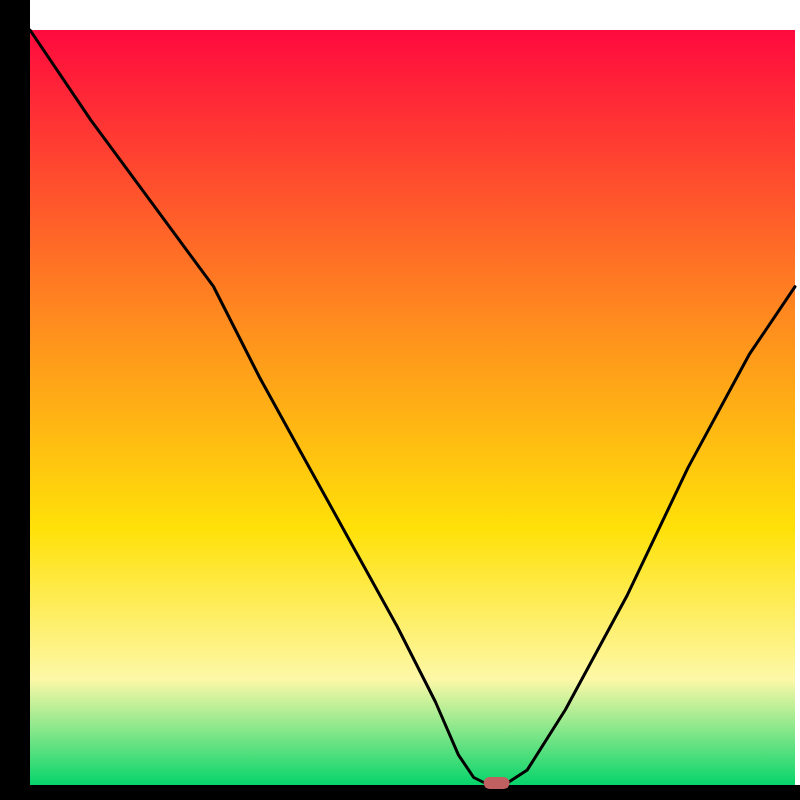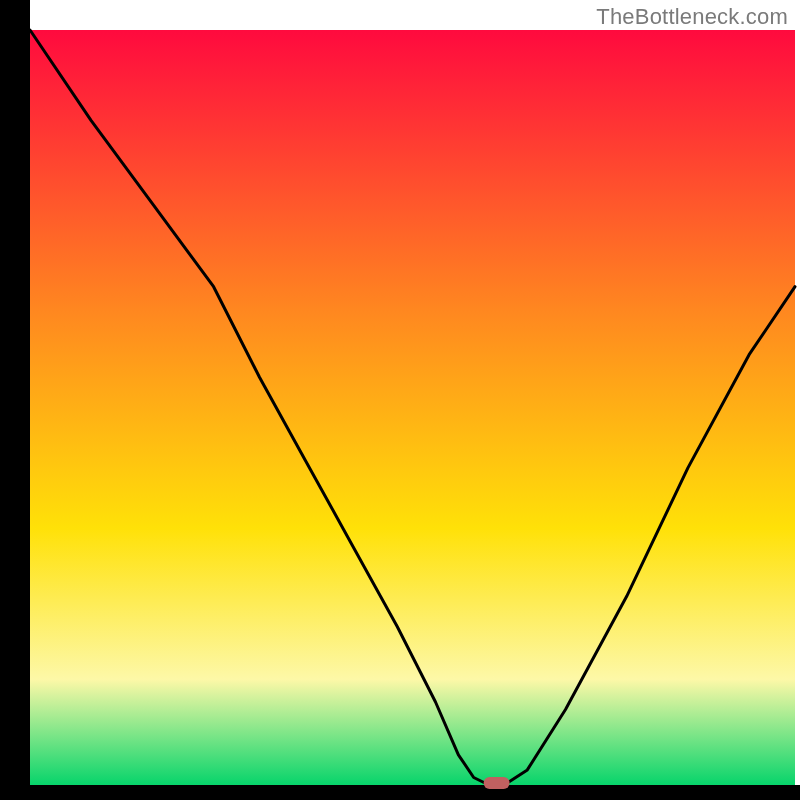--- a/index.html
+++ b/index.html
@@ -49,14 +49,13 @@
 
     <rect id="axis-left" x="0" y="0" width="30" height="800" fill="#000000"></rect>
 
     <rect id="axis-bottom" x="0" y="785" width="800" height="15" fill="#000000"></rect>
 
     <path id="curve" fill="none" stroke-width="3" stroke-linecap="round" stroke-linejoin="round" stroke="#000000" d="M30.0 30.0 L91.2 120.6 L152.4 203.6 L213.6 286.7 L259.5 377.3 L305.4 460.4 L351.3 543.4 L397.2 626.5 L435.5 702.0 L458.4 754.8 L473.7 777.5 L489.0 785.0 L504.3 785.0 L527.3 769.9 L565.5 709.5 L626.7 596.3 L687.9 467.9 L749.1 354.7 L795.0 286.7"></path>
 
     <rect id="marker" rx="6" ry="6" width="26" height="12" fill="#c06060" x="483.6" y="777.0"></rect>
   </svg>
 
-  <div class="watermark">TheBottleneck.com</div>
 </div>
 
 </body></html>

